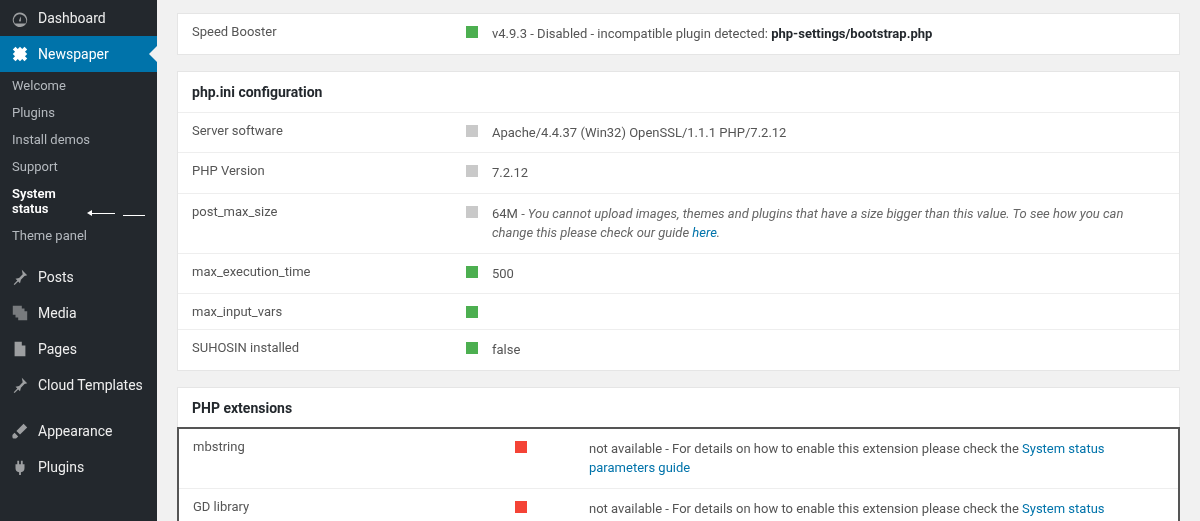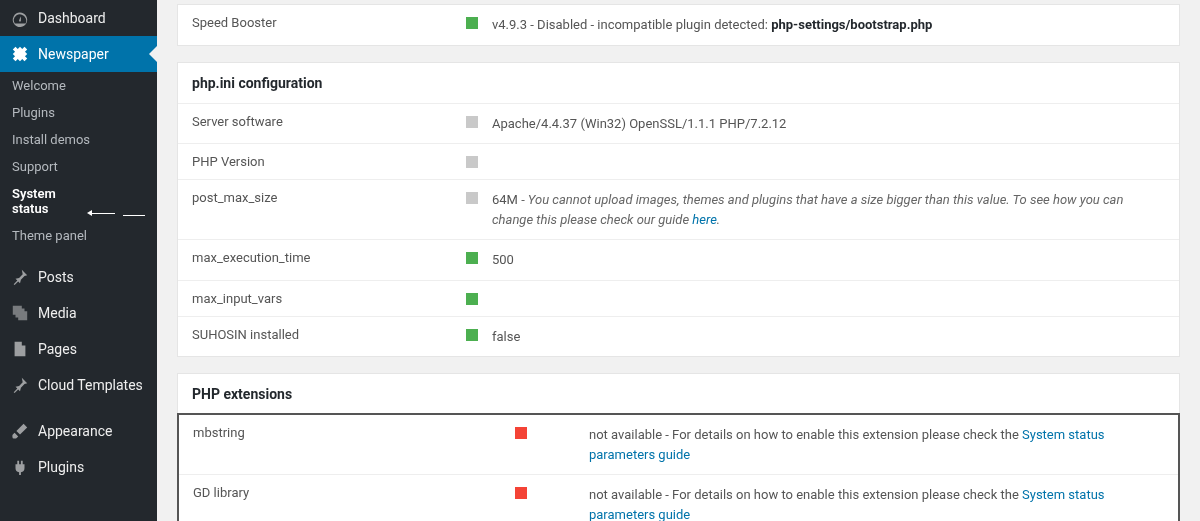--- a/index.html
+++ b/index.html
@@ -14,21 +14,21 @@
 .sub-item { padding: 6px 12px; color: #b4b9be; cursor: pointer; font-size: 13px; }
 .sub-item.current { color: #fff; font-weight: 600; position: relative; display: flex; align-items: flex-end; }
 .sub-item.current::after { content: ""; display: inline-block; width: 28px; height: 1px; background: #fff; margin-left: 8px; position: relative; }
 .sub-item.current::before { content: ""; position: absolute; left: calc(12px + 90px + 8px + 28px - 1px); width: 0; height: 0; }
 .arrow-line { display: inline-flex; align-items: center; margin-left: 10px; }
 .arrow-line .line { width: 24px; height: 1px; background: #fff; }
 .arrow-line .head { width: 0; height: 0; border-top: 3px solid transparent; border-bottom: 3px solid transparent; border-right: 5px solid #fff; margin-right: -1px; }
 .side-sep { height: 10px; }
 .main { flex: 1; padding: 0 20px 20px 20px; overflow-y: auto; }
 .panel { background: #fff; border: 1px solid #e5e5e5; margin-top: 16px; }
-.panel-top { background: #fff; border: 1px solid #e5e5e5; margin-top: 4px; }
+.panel-top { background: #fff; border: 1px solid #e5e5e5; margin-top: 13px; }
 .row { display: flex; align-items: flex-start; padding: 10px 14px; border-top: 1px solid #eee; }
 .row:first-child { border-top: none; }
 .row-head { font-weight: 700; font-size: 14px; color: #23282d; padding: 12px 14px; border-top: none; }
 .col-label { width: 260px; color: #555; }
 .col-ind { width: 40px; display: flex; justify-content: center; align-items: center; padding-top: 2px; }
 .sq { width: 12px; height: 12px; }
 .sq.green { background: #4caf50; }
 .sq.red { background: #f44336; }
 .sq.gray { background: #c9c9c9; }
 .col-val { flex: 1; color: #555; line-height: 1.5; }
@@ -144,20 +144,21 @@
         <div class="col-ind">
             <span class="sq gray"></span>
           </div>
         <div class="col-val">Apache/4.4.37 (Win32) OpenSSL/1.1.1 PHP/7.2.12</div>
       </div>
       <div class="row">
         <div class="col-label">PHP Version</div>
         <div class="col-ind">
             <span class="sq gray"></span>
           </div>
+        <div class="col-val">7.2.12</div>
       </div>
       <div class="row">
         <div class="col-label">post_max_size</div>
         <div class="col-ind">
             <span class="sq gray"></span>
           </div>
         <div class="col-val"><span>64M</span><span class="italic"><span> - You cannot upload images, themes and plugins that have a size bigger than this value. To see how you can change this please check our guide </span><a href="#">here</a><span>.</span></span></div>
       </div>
       <div class="row">
         <div class="col-label">max_execution_time</div>

